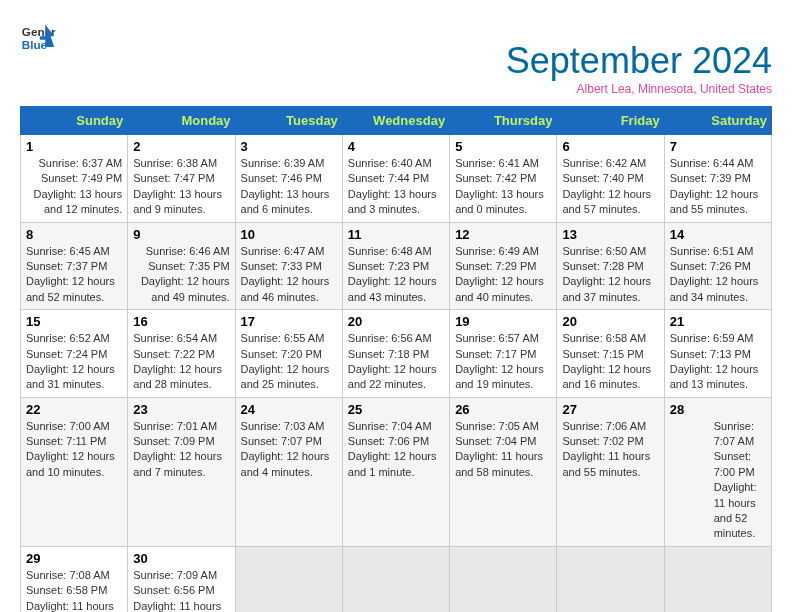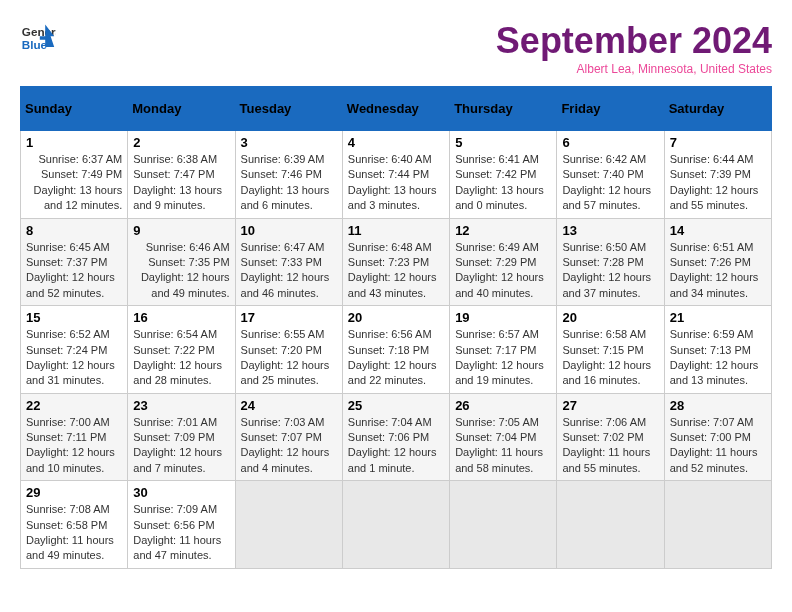--- a/index.html
+++ b/index.html
@@ -23,37 +23,38 @@
     }
     .logo-icon {
       width: 36px;
       height: 36px;
     }
     .title-block {
       text-align: right;
     }
     .month-title {
       font-size: 36px;
-      font-weight: bold;
-      color: #701a75;
+      font-weight: normal;
+      color: #0369a1;
+      margin-top: 20px;
     }
     .location {
       font-size: 12px;
       color: #ec4899;
     }
     .calendar {
       width: 100%;
       border-collapse: collapse;
       font-size: 11px;
     }
     .calendar th {
       background: #1a6abf;
-      color: #000000;
-      padding: 14px 4px;
-      text-align: left;
+      color: #bef264;
+      padding: 6px 4px;
+      text-align: right;
       font-size: 13px;
       font-weight: bold;
       border: 1px solid #1a6abf;
     }
     .calendar td {
       border: 1px solid #ccc;
       padding: 4px 5px;
       vertical-align: top;
       width: calc(100% / 7);
       height: 85px;
@@ -273,21 +274,21 @@
 Daylight: 11 hours and 58 minutes.</div>
         </td>
         <td>
           <span class="day-num">27</span>
           <div class="day-info" style="white-space: pre-line;">Sunrise: 7:06 AM
 Sunset: 7:02 PM
 Daylight: 11 hours and 55 minutes.</div>
         </td>
         <td>
           <span class="day-num">28</span>
-          <div class="day-info" style="white-space: pre-line;">Sunrise: 7:07 AM
+          <div class="day-info" style="white-space: pre-line; margin-left: 44px;">Sunrise: 7:07 AM
 Sunset: 7:00 PM
 Daylight: 11 hours and 52 minutes.</div>
         </td>
       </tr>
       <tr class="last-row">
         <td>
           <span class="day-num">29</span>
           <div class="day-info" style="white-space: pre-line;">Sunrise: 7:08 AM
 Sunset: 6:58 PM
 Daylight: 11 hours and 49 minutes.</div>

